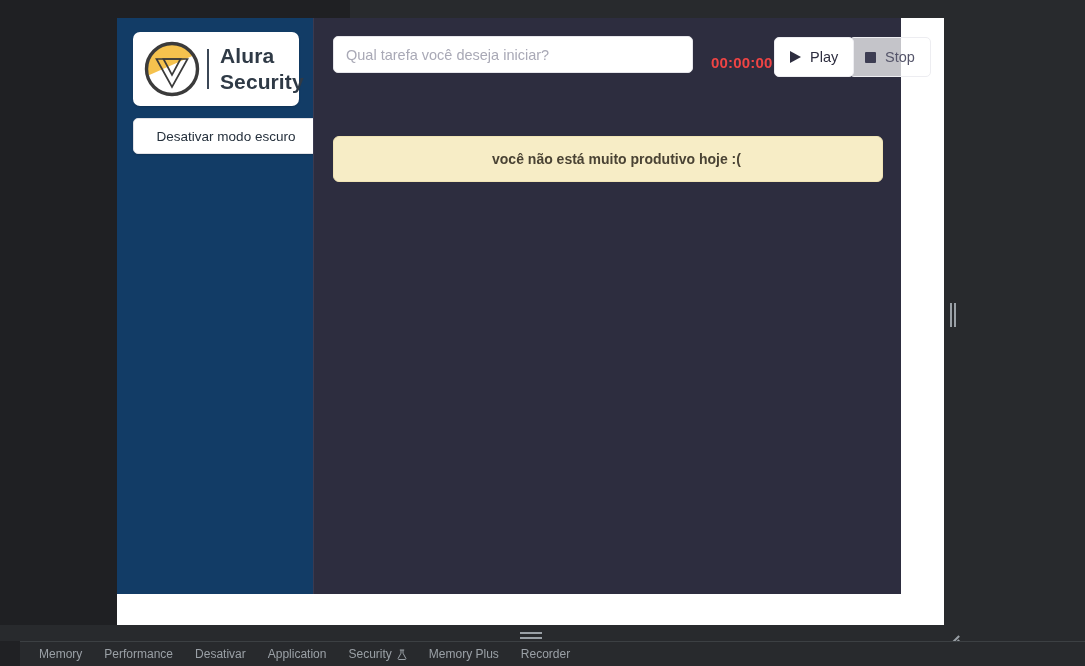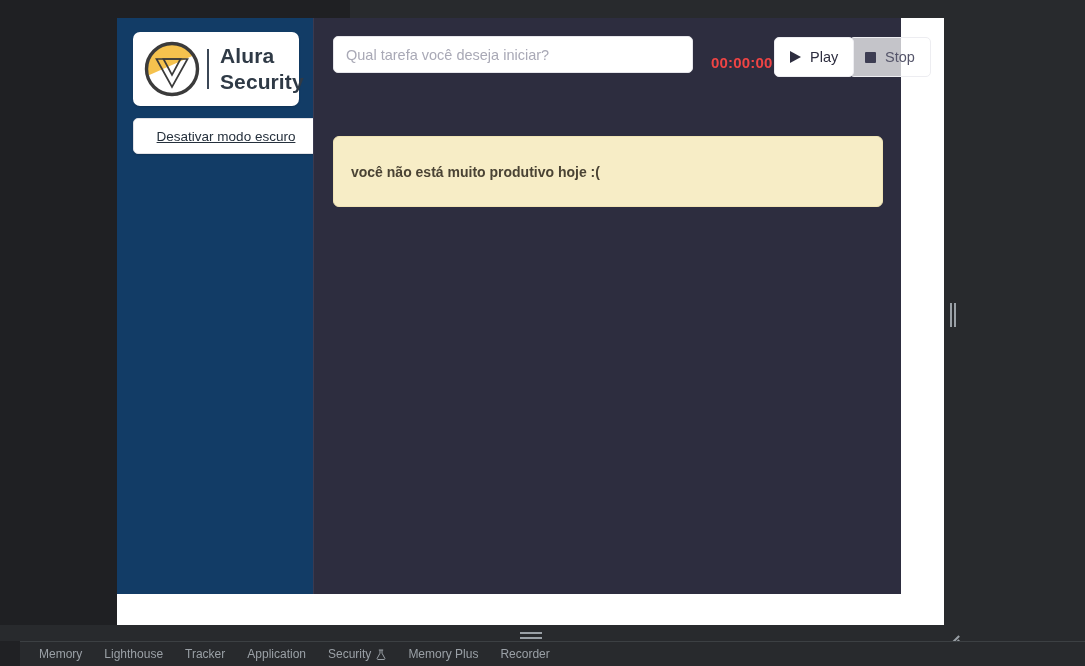--- a/index.html
+++ b/index.html
@@ -111,21 +111,20 @@
     height: 36px;
     background: #ffffff;
     border: 1px solid #e2e2e6;
     border-radius: 5px;
     color: #25303c;
     font-size: 13.5px;
     font-family: "Liberation Sans", sans-serif;
     cursor: pointer;
     padding: 0;
     box-shadow: 0 1px 2px rgba(0,0,0,.18);
-    text-decoration: underline;
   }
 
   
   #main-col {
     flex: 1 1 auto;
     position: relative;
     background: #2d2d3f;
     border-left: 1px solid #3a3a50;
   }
 
@@ -206,31 +205,32 @@
     border-radius: 1px;
     flex: 0 0 auto;
   }
 
   
   #message-banner {
     position: absolute;
     left: 19px;
     top: 118px;
     width: 550px;
-    height: 71px;
+    height: 46px;
     background: #f7edc6;
     border: 1px solid #f0e4b5;
     border-radius: 6px;
     display: flex;
     align-items: center;
     padding-left: 17px;
     box-sizing: border-box;
     color: #4a4334;
     font-size: 14px;
     font-weight: bold;
+    justify-content: center;
   }
 
   
   #vertical-resizer {
     position: absolute;
     left: 948px;
     top: 0;
     width: 10px;
     height: 630px;
     background: #282a2d;
@@ -406,24 +406,24 @@
   <div id="corner-resizer">
     <i style="width:14px; top:6px;"></i>
     <i style="width:8px; top:10px;"></i>
   </div>
 
   <nav id="devtools-tabs">
       <div class="dt-tab">
         <span>Memory</span>
       </div>
       <div class="dt-tab">
-        <span>Lighthouse</span>
-      </div>
-      <div class="dt-tab">
-        <span>Tracker</span>
+        <span>Performance</span>
+      </div>
+      <div class="dt-tab">
+        <span>Desativar</span>
       </div>
       <div class="dt-tab">
         <span>Application</span>
       </div>
       <div class="dt-tab">
         <span>Security</span>
         <span class="flask-icon">
           <svg width="10" height="11" viewBox="0 0 10 11">
             <path d="M4 1v3.2L1.2 9.3A.8.8 0 0 0 1.9 10.5h6.2a.8.8 0 0 0 .7-1.2L6 4.2V1" fill="none" stroke="#9aa0a6" stroke-width="1"></path>
             <path d="M3.2 1h3.6" stroke="#9aa0a6" stroke-width="1" stroke-linecap="round"></path>

